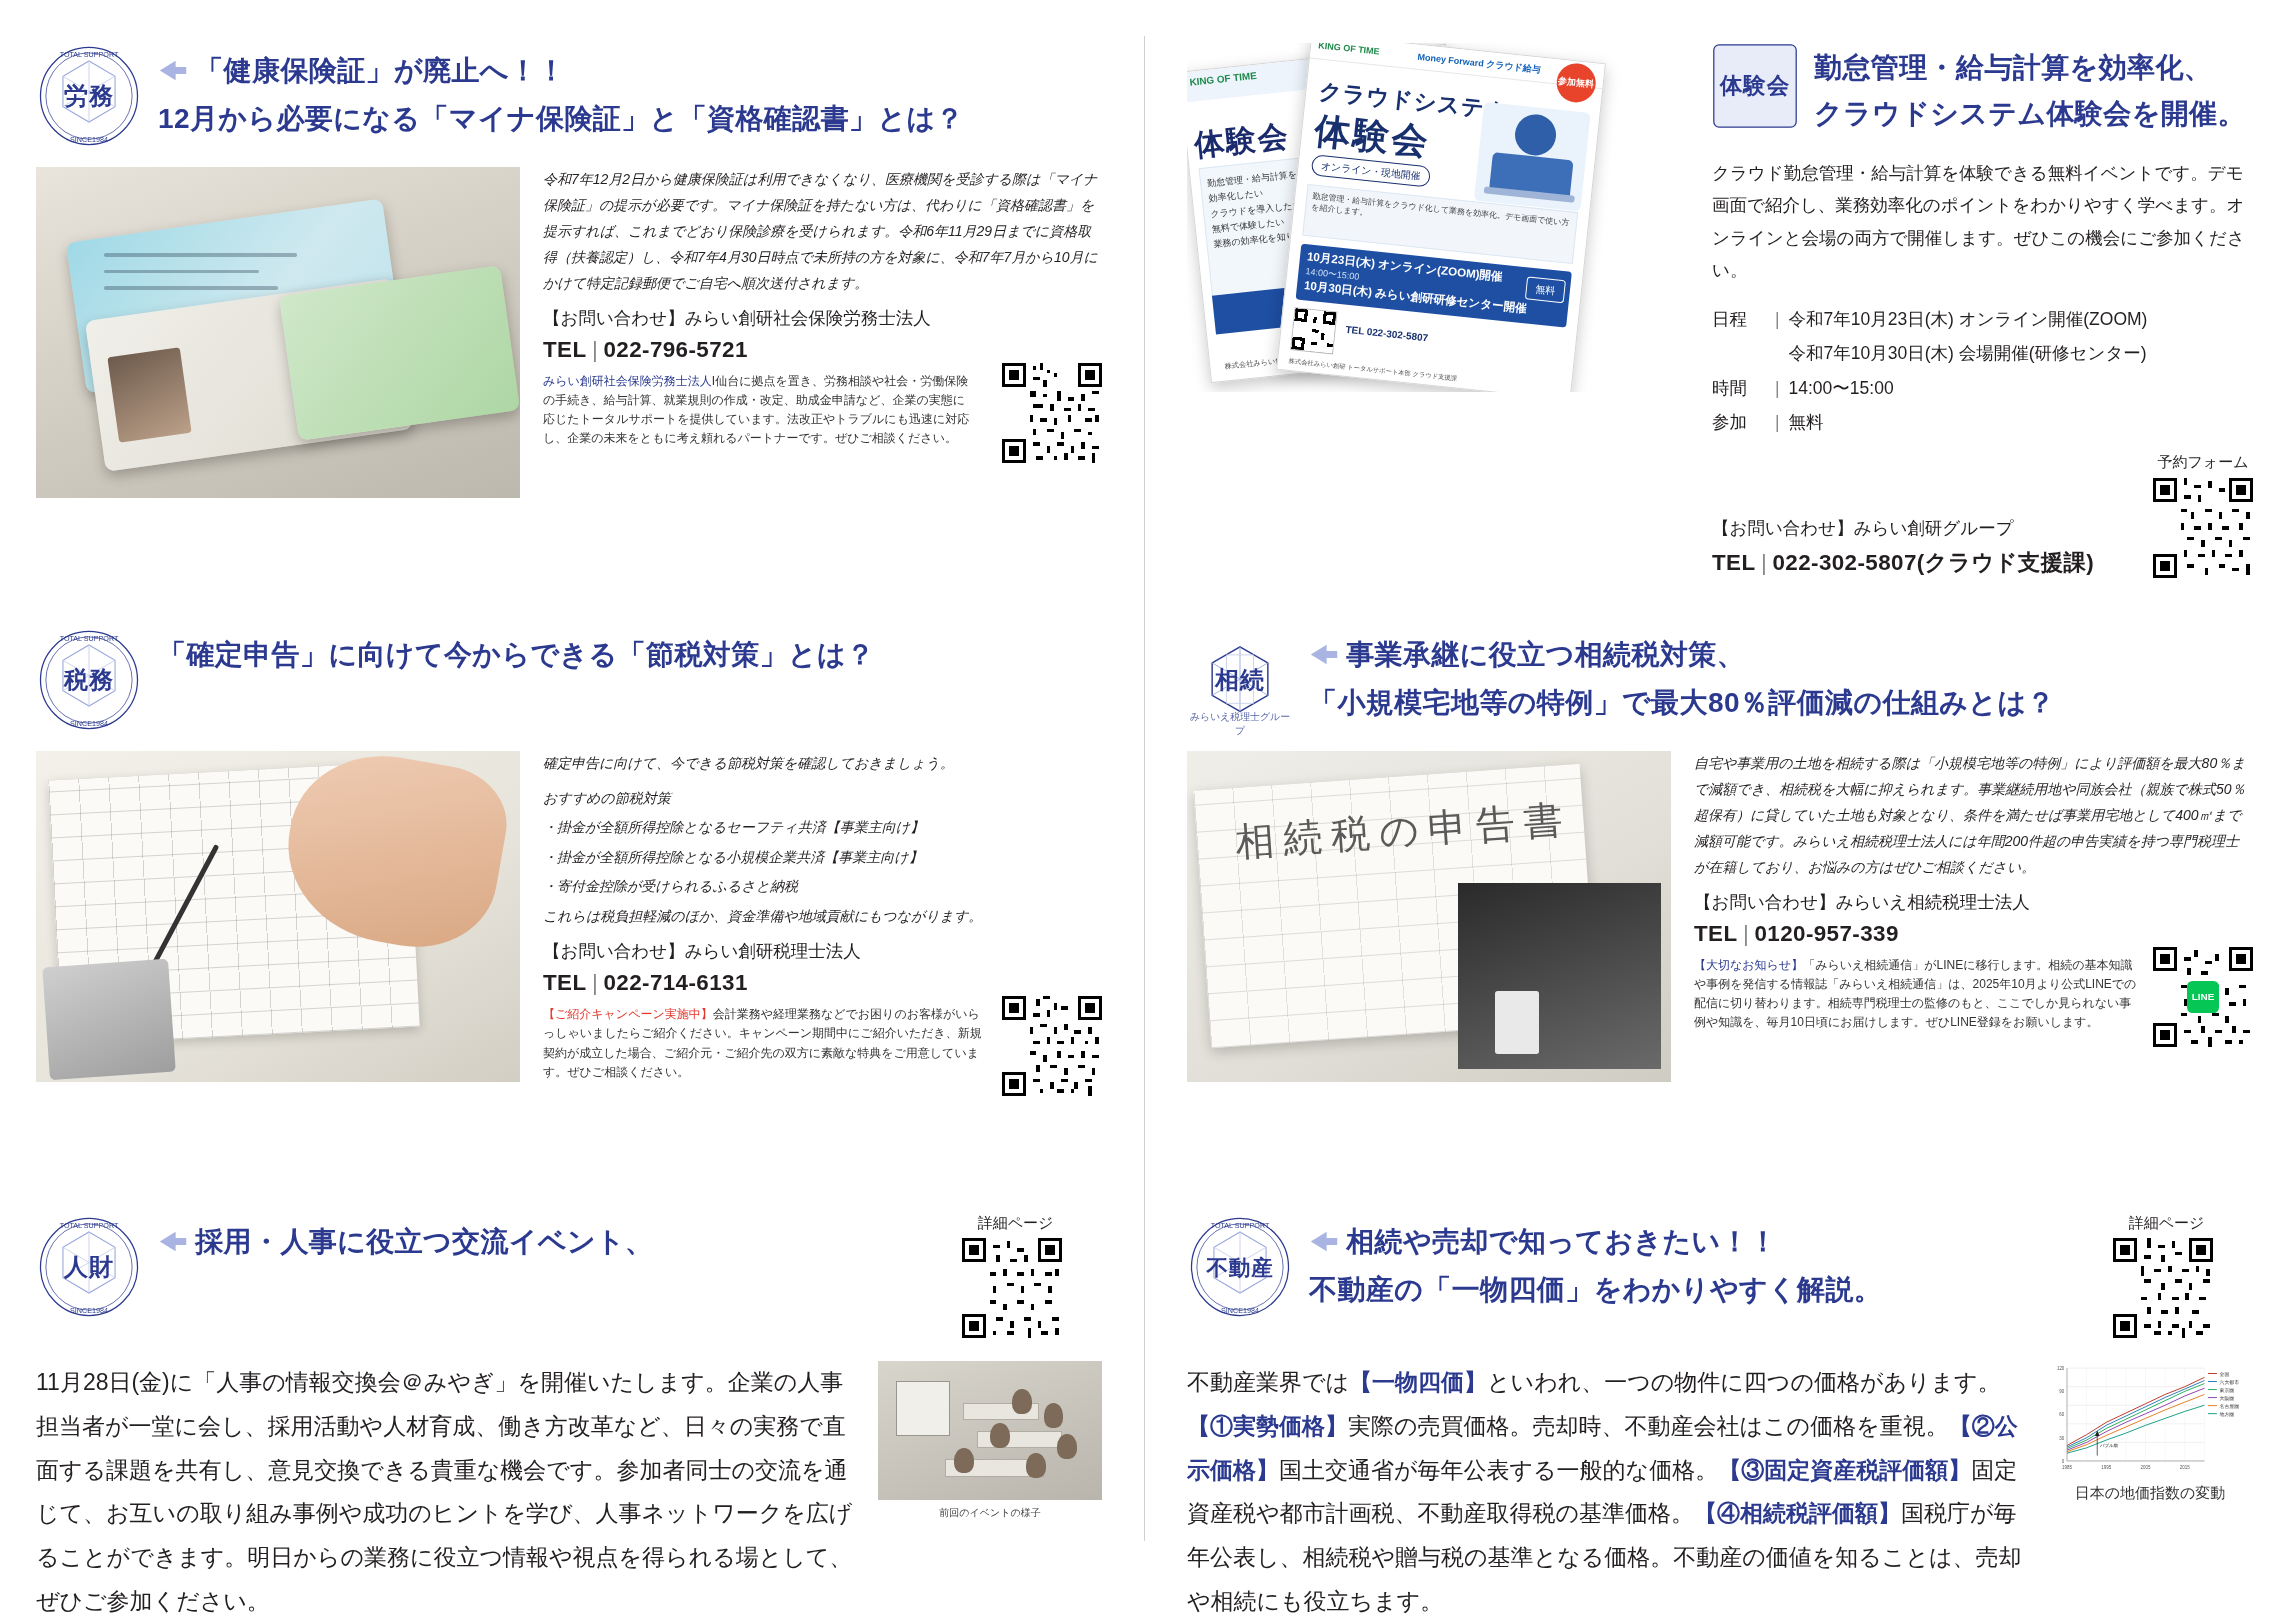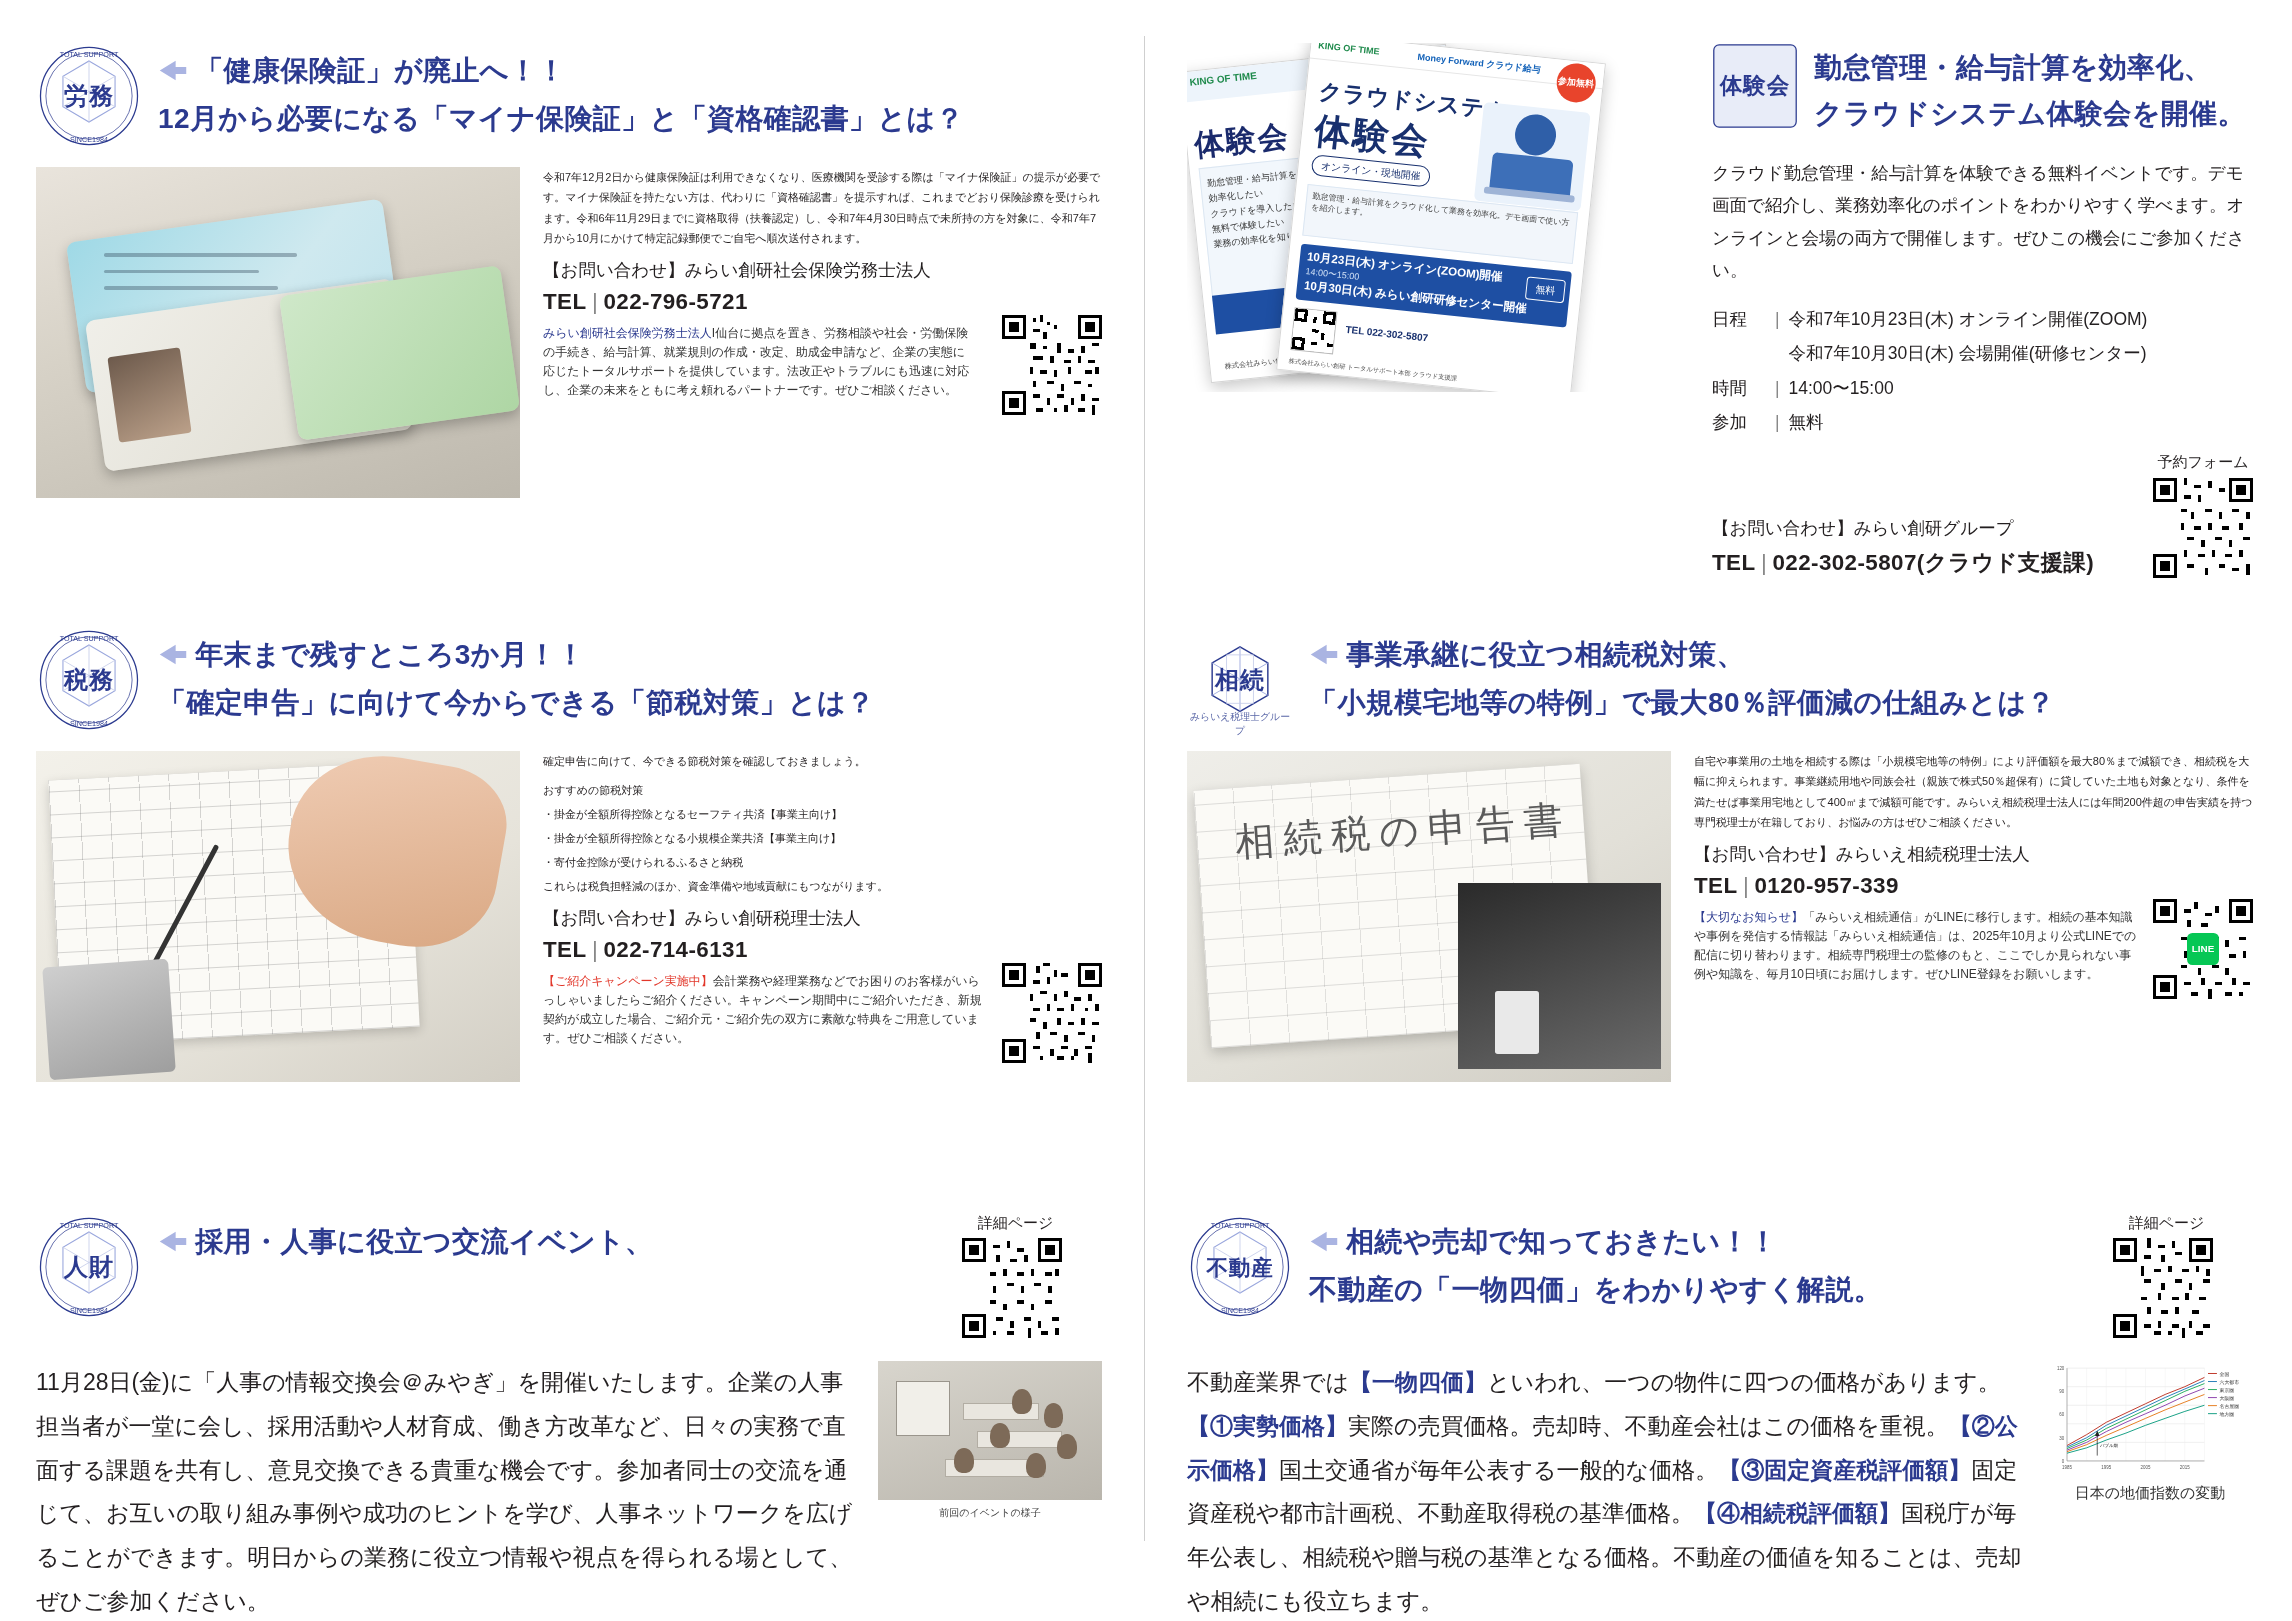--- a/index.html
+++ b/index.html
@@ -44,21 +44,21 @@
     font-size:28px; font-weight:bold; color:#2b3a8f; line-height:1.65;
     letter-spacing:0.4px;
   }
   .arrow-ic { display:inline-block; vertical-align:middle; margin-right:7.2px; }
 
   .body-row { display:flex; gap:23px; margin-top:18px; }
   .photo {
     position:relative; background:#ddd; overflow:hidden;
   }
   .copy { flex:1; }
-  .copy p { margin:0 0 3.6px 0; font-size:11px; line-height:1.85; }
+  .copy p { margin:0 0 3.6px 0; font-size:14px; line-height:1.85;font-style:italic; }
   .copy .lead { margin-bottom:9px; }
   .contact { font-size:17.5px; line-height:1.9; margin-top:5.4px; }
   .tel { font-size:22.4px; font-weight:bold; letter-spacing:0.4px; margin-top:1.8px; }
   .tel .sep { color:#888; font-weight:normal; padding:0 5.4px; }
   .finecap {
     font-size:12px; line-height:1.6; color:#333; margin-top:9px;
   }
   .finecap .hl { color:#e2372a; }
   .finecap.blue .hl { color:#2b3a8f; }
 
@@ -309,27 +309,20 @@
             <circle cx="59" cy="59" r="54" fill="none" stroke="#2b3a8f" stroke-width="1.4"></circle>
             <circle cx="59" cy="59" r="48" fill="none" stroke="#2b3a8f" stroke-width="0.8"></circle>
             <path d="M59 20 L88 37 L88 71 L59 88 L30 71 L30 37 Z" fill="none" stroke="#9aa7dd" stroke-width="1.2"></path>
             <path d="M59 20 L59 88 M30 37 L88 71 M88 37 L30 71" fill="none" stroke="#c3cbe9" stroke-width="0.9"></path>
             <text x="59" y="16" text-anchor="middle" font-size="8" fill="#2b3a8f" font-family="Liberation Sans, sans-serif">TOTAL SUPPORT</text>
             <text x="59" y="110" text-anchor="middle" font-size="8" fill="#2b3a8f" font-family="Liberation Sans, sans-serif">SINCE1984</text>
           </svg>
           <div class="badge-label">税務</div>
         </div>
         <div class="head-titles">
-          <div class="t1">
-            <span class="arrow-ic">
-              <svg width="30" height="23" viewBox="0 0 34 26">
-                  <path d="M2 13 L20 2 L20 9 L32 9 L32 17 L20 17 L20 24 Z" fill="#aab4e2"></path>
-                </svg>
-            </span><span>年末まで残すところ3か月！！</span>
-          </div>
           <div class="t2">「確定申告」に向けて今からできる「節税対策」とは？</div>
         </div>
       </div>
 
       <div class="body-row">
         <div class="photo ph-tax" style="width:484px; height:331px;">
           <div class="grid"></div>
             <div class="hand"></div>
             <div class="pen"></div>
             <div class="calc"></div>

